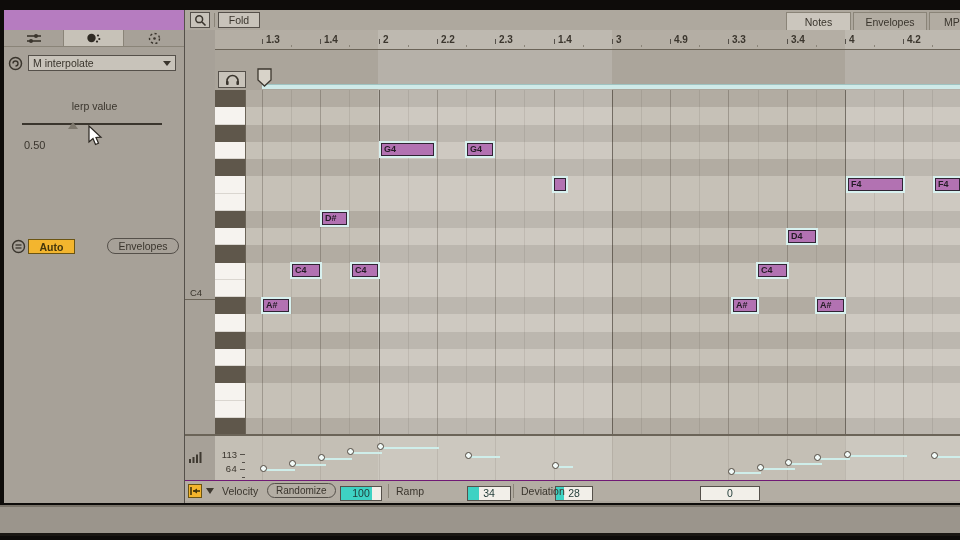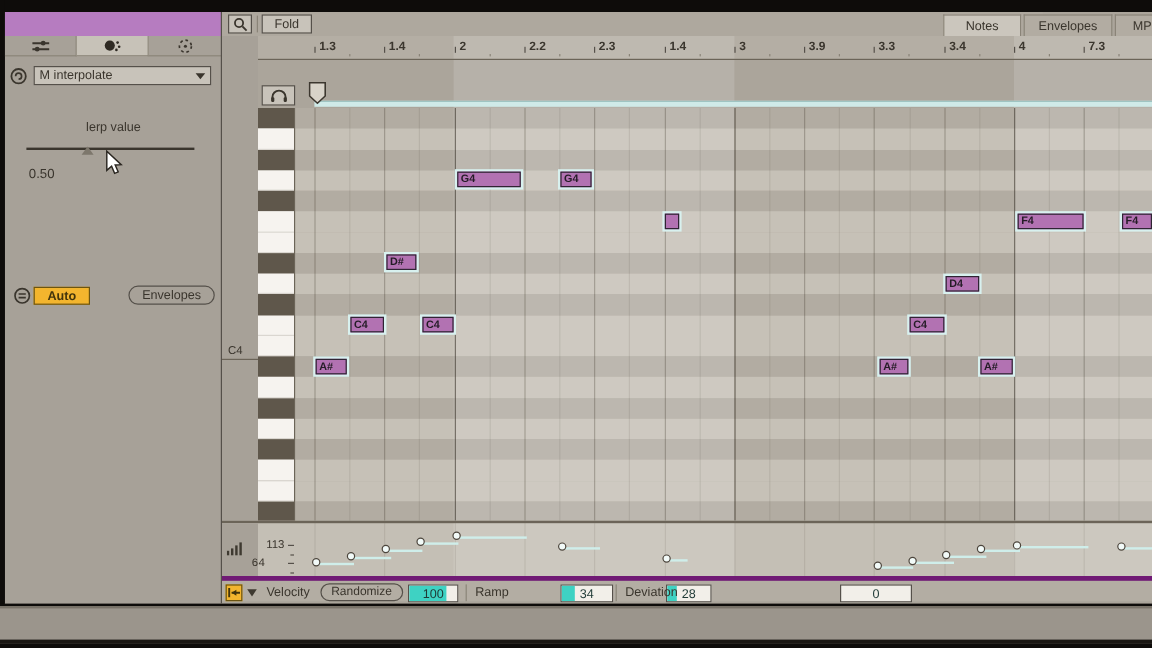--- a/index.html
+++ b/index.html
@@ -75,21 +75,21 @@
   #vel-lane { left:0; top:424px; width:775px; height:46px; border-top:2px solid #6b6458; background:#c4bfb5; }
   #vel-margin { position:absolute; left:0; top:0; width:30px; height:46px; background:#a7a198; }
   .vel-scale { position:absolute; font-size:9.5px; color:#3a352d; width:24px; text-align:right; }
   .vel-tick { position:absolute; width:5px; height:1px; background:#55504a; left:55px; }
   .vel-tick.minor { width:3px; left:57px; }
   .vel-marker { position:absolute; width:7px; height:7px; border-radius:50%; background:#f2faf8;
                 border:1.5px solid #4d463d; }
   .vel-ramp { position:absolute; height:2px; background:#cfeeea; }
 
   
-  #bottom-bar { left:0; top:470px; width:775px; height:21px; background:#b3ada3; border-top:4px solid #701a75;
+  #bottom-bar { left:0; top:470px; width:775px; height:21px; background:#b3ada3; border-top:1px solid #701a75;
                 display:flex; align-items:center; }
   .bb-sep { width:1px; height:14px; background:#8a8478; }
   .pill { border:1.5px solid #55504a; border-radius:8px; height:15px; padding:0 8px; display:flex;
           align-items:center; font-size:10px; color:#3a352d; background:transparent; }
   .valbox { position:relative; height:15px; background:#f2efe9; border:1px solid #55504a; overflow:hidden; }
   .valbox .fill { position:absolute; left:0; top:0; bottom:0; background:#3ed2c3; }
   .valbox .vtxt { position:absolute; inset:0; display:flex; align-items:center; justify-content:center;
                   font-size:10.5px; color:#1f3a36; }
 
   #bottom-band { left:0; top:505px; width:960px; height:31px; background:#9b958c;
@@ -196,33 +196,33 @@
         <div class="ruler-tickmark" style="left: 280px;"></div>
         <div class="ruler-tick" style="left: 284px;">2.3</div>
         <div class="ruler-minor" style="left: 309.15px;"></div>
         <div class="ruler-tickmark" style="left: 339px;"></div>
         <div class="ruler-tick" style="left: 343px;">1.4</div>
         <div class="ruler-minor" style="left: 368.15px;"></div>
         <div class="ruler-tickmark" style="left: 397px;"></div>
         <div class="ruler-tick" style="left: 401px;">3</div>
         <div class="ruler-minor" style="left: 426.15px;"></div>
         <div class="ruler-tickmark" style="left: 455px;"></div>
-        <div class="ruler-tick" style="left: 459px;">3.9</div>
+        <div class="ruler-tick" style="left: 459px;">4.9</div>
         <div class="ruler-minor" style="left: 484.15px;"></div>
         <div class="ruler-tickmark" style="left: 513px;"></div>
         <div class="ruler-tick" style="left: 517px;">3.3</div>
         <div class="ruler-minor" style="left: 542.15px;"></div>
         <div class="ruler-tickmark" style="left: 572px;"></div>
         <div class="ruler-tick" style="left: 576px;">3.4</div>
         <div class="ruler-minor" style="left: 601.15px;"></div>
         <div class="ruler-tickmark" style="left: 630px;"></div>
         <div class="ruler-tick" style="left: 634px;">4</div>
         <div class="ruler-minor" style="left: 659.15px;"></div>
         <div class="ruler-tickmark" style="left: 688px;"></div>
-        <div class="ruler-tick" style="left: 692px;">7.3</div>
+        <div class="ruler-tick" style="left: 692px;">4.2</div>
         <div class="ruler-minor" style="left: 717.15px;"></div>
       </div>
 
     <div id="scrub-area" class="abs"></div>
     <div class="band abs" style="left: 193px; width: 234px; top: 40px; height: 40px;"></div>
       <div class="band abs" style="left: 660px; width: 115px; top: 40px; height: 40px;"></div>
       <div id="headphone-btn" class="abs">
       <svg width="15" height="12" viewBox="0 0 15 12">
         <path d="M2 10 V7 a5.5 5.5 0 0 1 11 0 V10" fill="none" stroke="#3a352d" stroke-width="1.6"></path>
         <rect x="1" y="7" width="2.6" height="4" rx="1" fill="#3a352d"></rect>
@@ -340,21 +340,21 @@
     <div id="vel-lane" class="abs">
       <div id="vel-margin">
         <svg class="abs" style="left:4px;top:15px;" width="13" height="12" viewBox="0 0 13 12">
           <rect x="0" y="8" width="2" height="4" fill="#3e3930"></rect>
           <rect x="3.5" y="6" width="2" height="6" fill="#3e3930"></rect>
           <rect x="7" y="3.5" width="2" height="8.5" fill="#3e3930"></rect>
           <rect x="10.5" y="1" width="2" height="11" fill="#3e3930"></rect>
         </svg>
       </div>
       <div class="vel-scale" style="left:28px;top:13px;">113</div>
-      <div class="vel-scale" style="left:12px;top:28px;font-family:Liberation Mono, monospace;">64</div>
+      <div class="vel-scale" style="left:28px;top:28px;font-family:Liberation Mono, monospace;">64</div>
       <div class="vel-scale" style="left:28px;top:44px;">1</div>
       <div class="vel-tick" style="top:18px;"></div>
       <div class="vel-tick minor" style="top:26px;"></div>
       <div class="vel-tick" style="top:33px;"></div>
       <div class="vel-tick minor" style="top:41px;"></div>
       <div class="vel-tick" style="top:49px;"></div>
     <div class="band" style="left: 193px; width: 234px;"></div>
         <div class="band" style="left: 660px; width: 115px;"></div>
         <div class="vline-8" style="left: 77px; position: absolute; top: 0px; height: 46px;"></div>
         <div class="vline-8" style="left: 135px; position: absolute; top: 0px; height: 46px;"></div>

